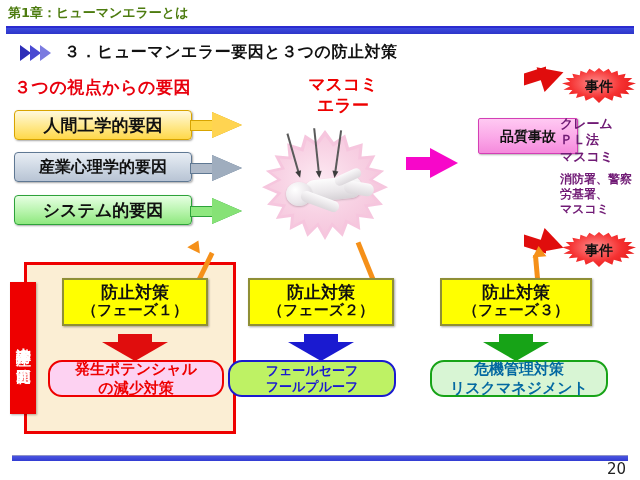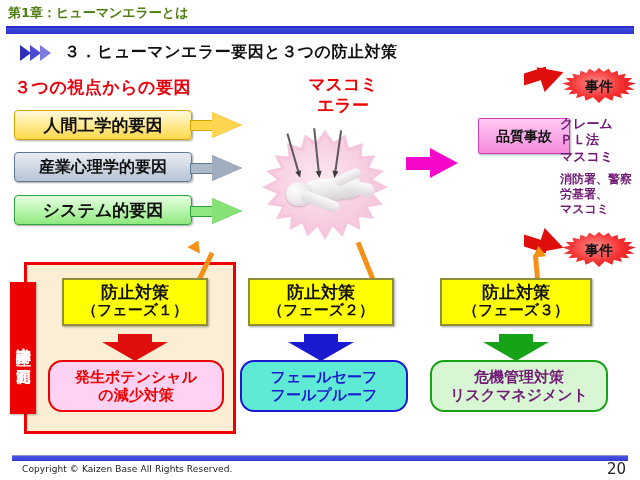--- a/index.html
+++ b/index.html
@@ -151,21 +151,21 @@
   .magenta{position:absolute;left:406px;top:148px;width:52px;height:30px;}
   .magenta .shaft{position:absolute;left:0;top:9px;width:28px;height:13px;background:#f707c9;}
   .magenta .head{
     position:absolute;left:24px;top:0;width:0;height:0;
     border-top:15px solid transparent;border-bottom:15px solid transparent;
     border-left:28px solid #f707c9;
   }
 
   
   .abox{
-    position:absolute;left:478px;width:92px;border-radius:2px;box-sizing:border-box;
+    position:absolute;left:478px;width:100px;border-radius:2px;box-sizing:border-box;
     display:flex;align-items:center;justify-content:center;text-align:right;
     font-size:14px;font-weight:bold;color:#111;line-height:1.2;
     background:linear-gradient(180deg,#ffc9f2 0%,#fba8e8 55%,#f58adc 100%);
     border:1px solid #d33fb5;box-shadow:1px 1px 2px rgba(0,0,0,.3);
   }
   .abox.quality{top:118px;height:36px;}
   .abox.disaster{top:176px;height:46px;}
   .atext{
     position:absolute;left:560px;font-size:13px;font-weight:bold;color:#701a75;line-height:1.25;
     white-space:pre-line;
@@ -242,27 +242,27 @@
   .dwn.d-red .hd{border-top:19px solid #e00d0d;}
   .dwn.d-blue{left:288px;top:334px;}
   .dwn.d-blue .sh{background:#1a1ad0;}
   .dwn.d-blue .hd{border-top:19px solid #1a1ad0;}
   .dwn.d-green{left:483px;top:334px;}
   .dwn.d-green .sh{background:#17a317;}
   .dwn.d-green .hd{border-top:19px solid #17a317;}
 
   
   .rbox{
-    position:absolute;height:52px;border-radius:14px;box-sizing:border-box;
+    position:absolute;height:37px;border-radius:14px;box-sizing:border-box;
     display:flex;flex-direction:column;align-items:center;justify-content:center;
     font-weight:bold;line-height:1.22;text-align:center;
   }
   .rbox.r1{left:48px;top:360px;width:176px;background:#fdd2f2;border:2px solid #ee0000;color:#ee0000;font-size:15px;}
-  .rbox.r2{left:240px;top:360px;width:168px;background:#5eead4;border:2px solid #1a1ad0;color:#1a1ad0;font-size:15px;}
-  .rbox.r3{left:430px;top:360px;width:178px;background:#d8f5d4;border:2px solid #17a317;color:#701a75;font-size:15px;}
+  .rbox.r2{left:228px;top:360px;width:168px;background:#bef264;border:2px solid #1a1ad0;color:#1a1ad0;font-size:13px;}
+  .rbox.r3{left:430px;top:360px;width:178px;background:#d8f5d4;border:2px solid #17a317;color:#0369a1;font-size:15px;}
 
   .note{
     position:absolute;left:48px;top:414px;width:176px;text-align:center;
     font-size:14px;font-weight:bold;color:#ee0000;
   }
 
   
   .ftr-rule{position:absolute;left:12px;top:455px;width:616px;height:1px;background:#8f93c8;}
   .ftr-bar{position:absolute;left:12px;top:456px;width:616px;height:5px;
     background:linear-gradient(180deg,#4a55e0 0%,#323cd2 100%);}
@@ -397,16 +397,15 @@
   <div class="rbox r1" style="white-space:pre-line">発生ポテンシャル
 の減少対策</div>
   <div class="rbox r2" style="white-space:pre-line">フェールセーフ
 フールプルーフ</div>
   <div class="rbox r3" style="white-space:pre-line">危機管理対策
 リスクマネジメント</div>
 
 
   <div class="ftr-rule"></div>
   <div class="ftr-bar"></div>
-  <div class="ftr-txt">Copyright ©  Kaizen Base  All Rights Reserved.</div>
   <div class="pageno">20</div>
 
 </div>
 
 </body></html>

